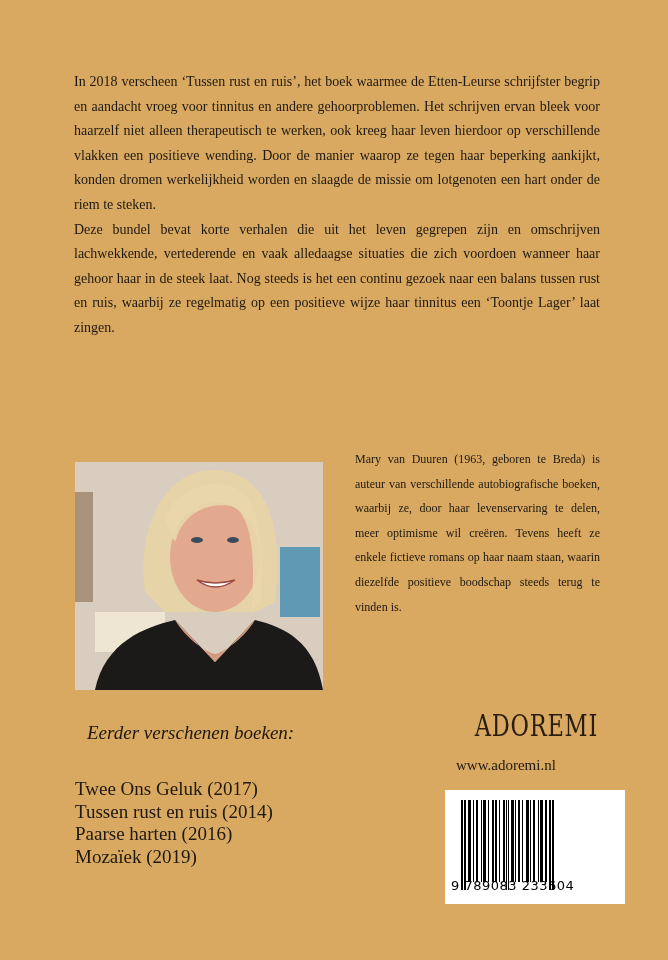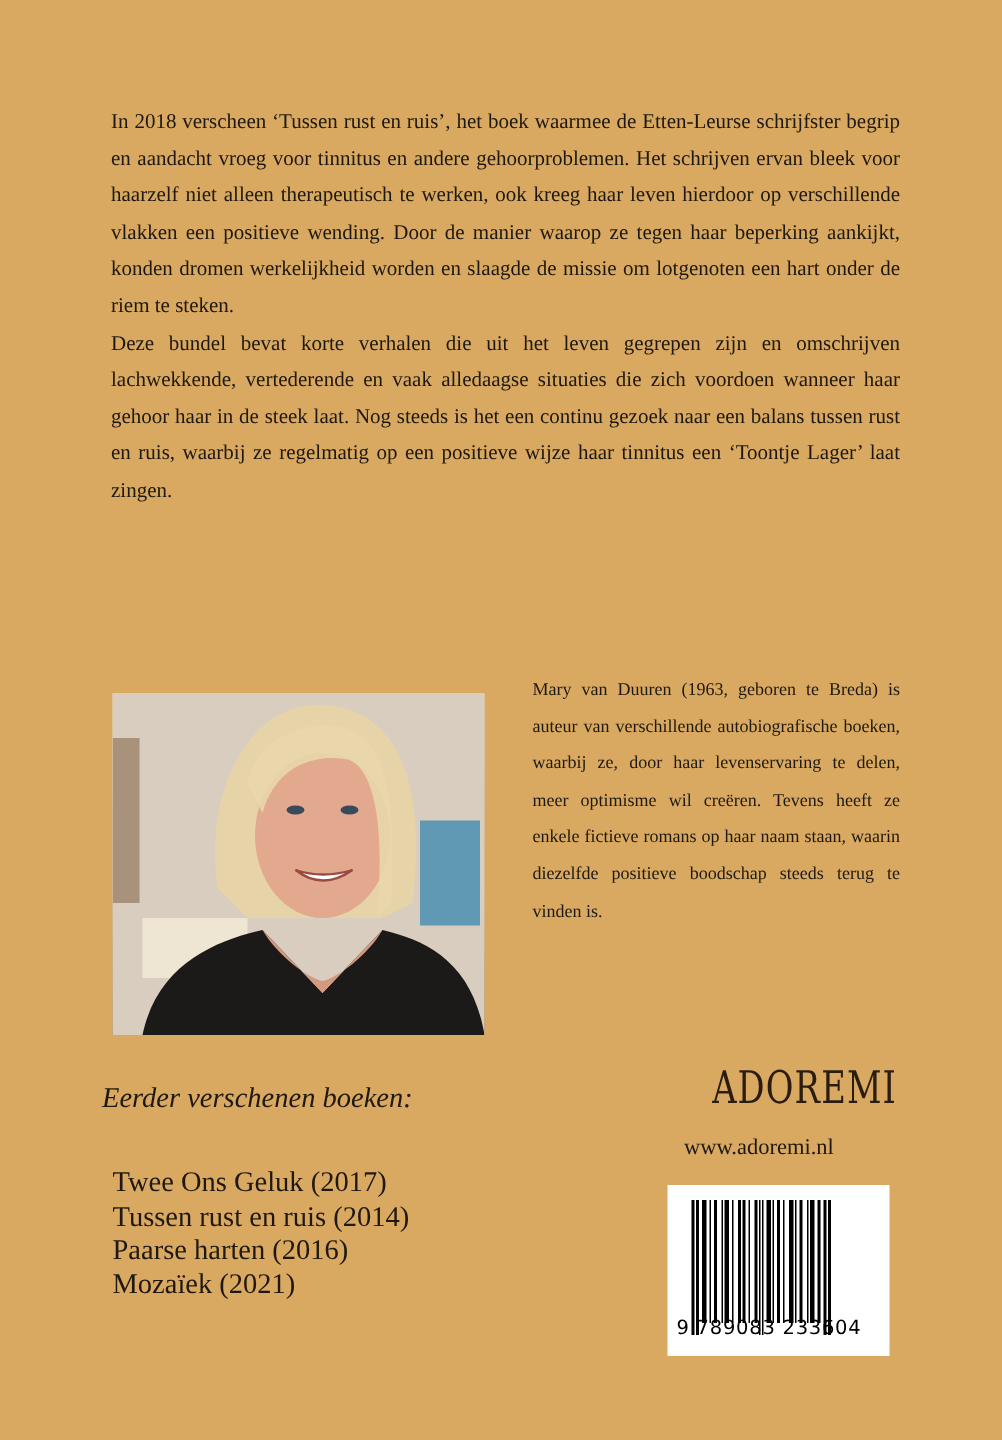--- a/index.html
+++ b/index.html
@@ -33,21 +33,21 @@
     position: absolute;
     left: 355px; top: 447px;
     width: 245px;
     font-size: 12px;
     line-height: 24.6px;
     text-align: justify;
     margin: 0;
   }
   .prev-heading {
     position: absolute;
-    left: 68px; top: 722px;
+    left: 87px; top: 722px;
     font-style: italic;
     font-size: 19px;
     margin: 0;
   }
   .prev-list {
     position: absolute;
     left: 75px; top: 778px;
     list-style: none;
     padding: 0; margin: 0;
     font-size: 19px;
@@ -68,21 +68,21 @@
   .publisher-url {
     position: absolute;
     left: 456px; top: 757px;
     width: 148px;
     text-align: left;
     font-size: 15px;
   }
   .barcode-box {
     position: absolute;
     left: 445px; top: 790px;
-    width: 148px; height: 114px;
+    width: 180px; height: 114px;
     background: #ffffff;
   }
   .bars {
     position: absolute;
     left: 16px; top: 10px;
     width: 124px; height: 90px;
     display: flex;
     align-items: flex-start;
   }
   .bars span { display: block; background: #000; height: 82px; }
@@ -124,21 +124,21 @@
 </div>
 
 <div class="bio">Mary van Duuren (1963, geboren te Breda) is auteur van verschillende autobiografische boeken, waarbij ze, door haar levenservaring te delen, meer optimisme wil creëren. Tevens heeft ze enkele fictieve romans op haar naam staan, waarin diezelfde positieve boodschap steeds terug te vinden is.</div>
 
 <div class="prev-heading">Eerder verschenen boeken:</div>
 
 <ul class="prev-list">
   <li>Twee Ons Geluk (2017)</li>
   <li>Tussen rust en ruis (2014)</li>
   <li>Paarse harten (2016)</li>
-  <li>Mozaïek (2021)</li>
+  <li>Mozaïek (2019)</li>
 </ul>
 
 <div class="publisher-logo">ADOREMI</div>
 <div class="publisher-url">www.adoremi.nl</div>
 
 <div class="barcode-box">
   <div class="bars">
     <span class="long" style="width:2px"></span>
       <span class="gap" style="width:1px"></span>
       <span class="long" style="width:2px"></span>

